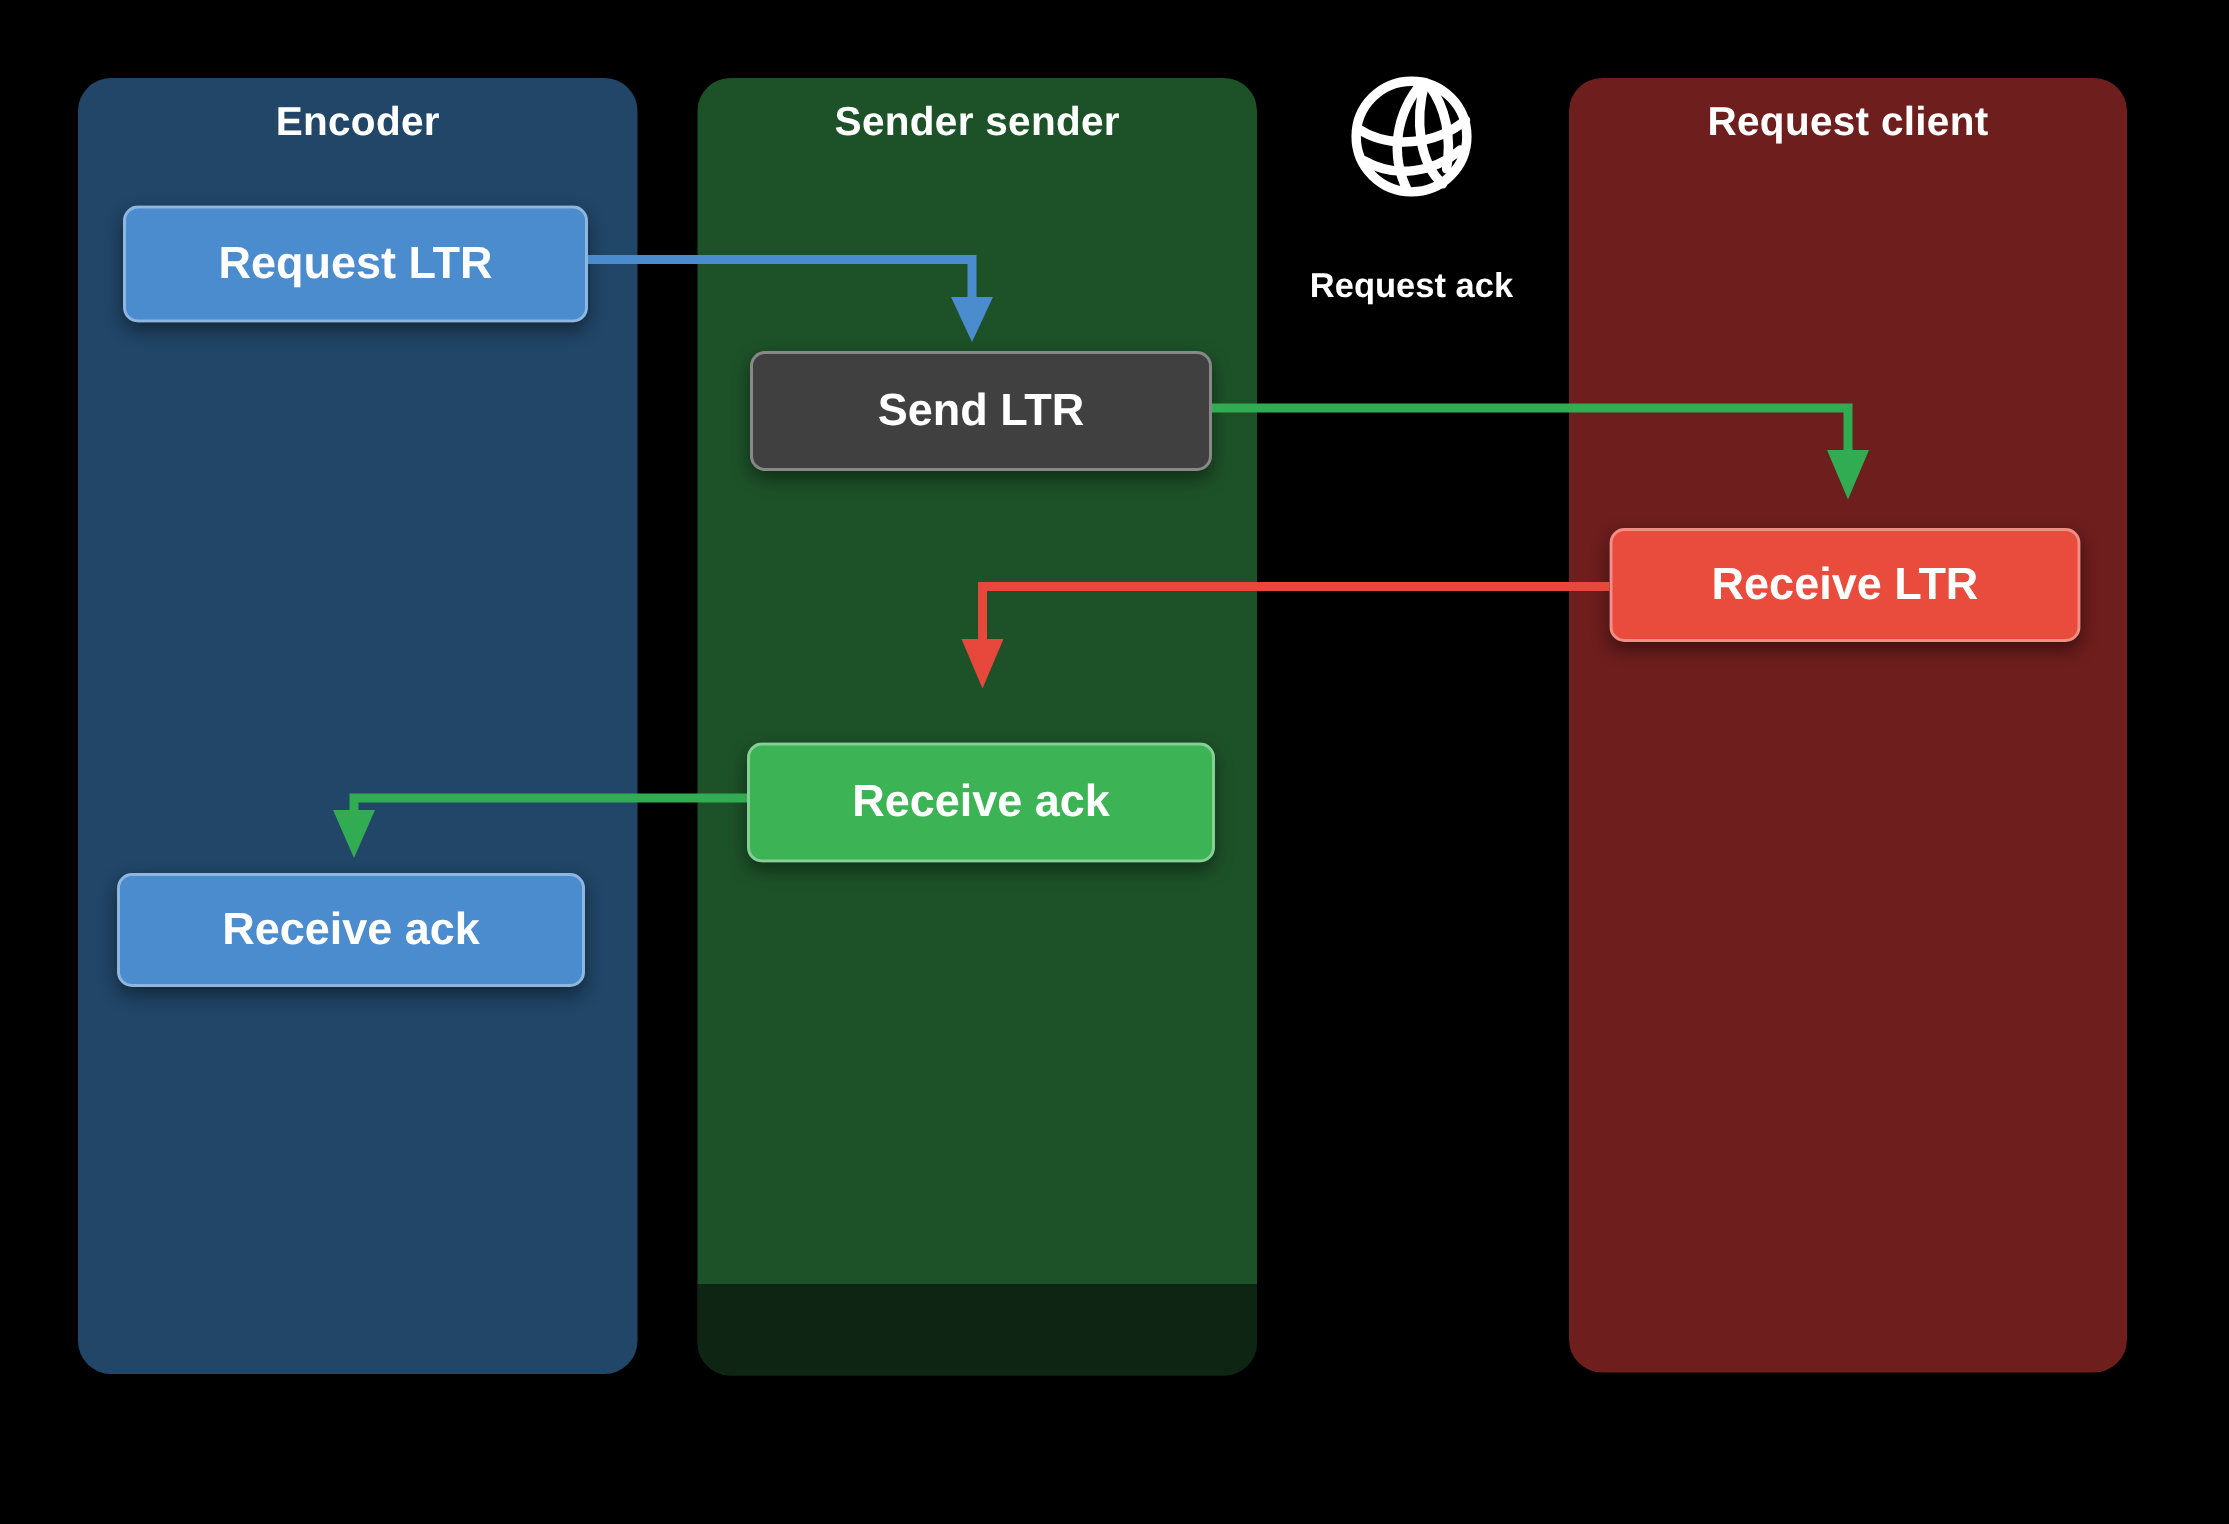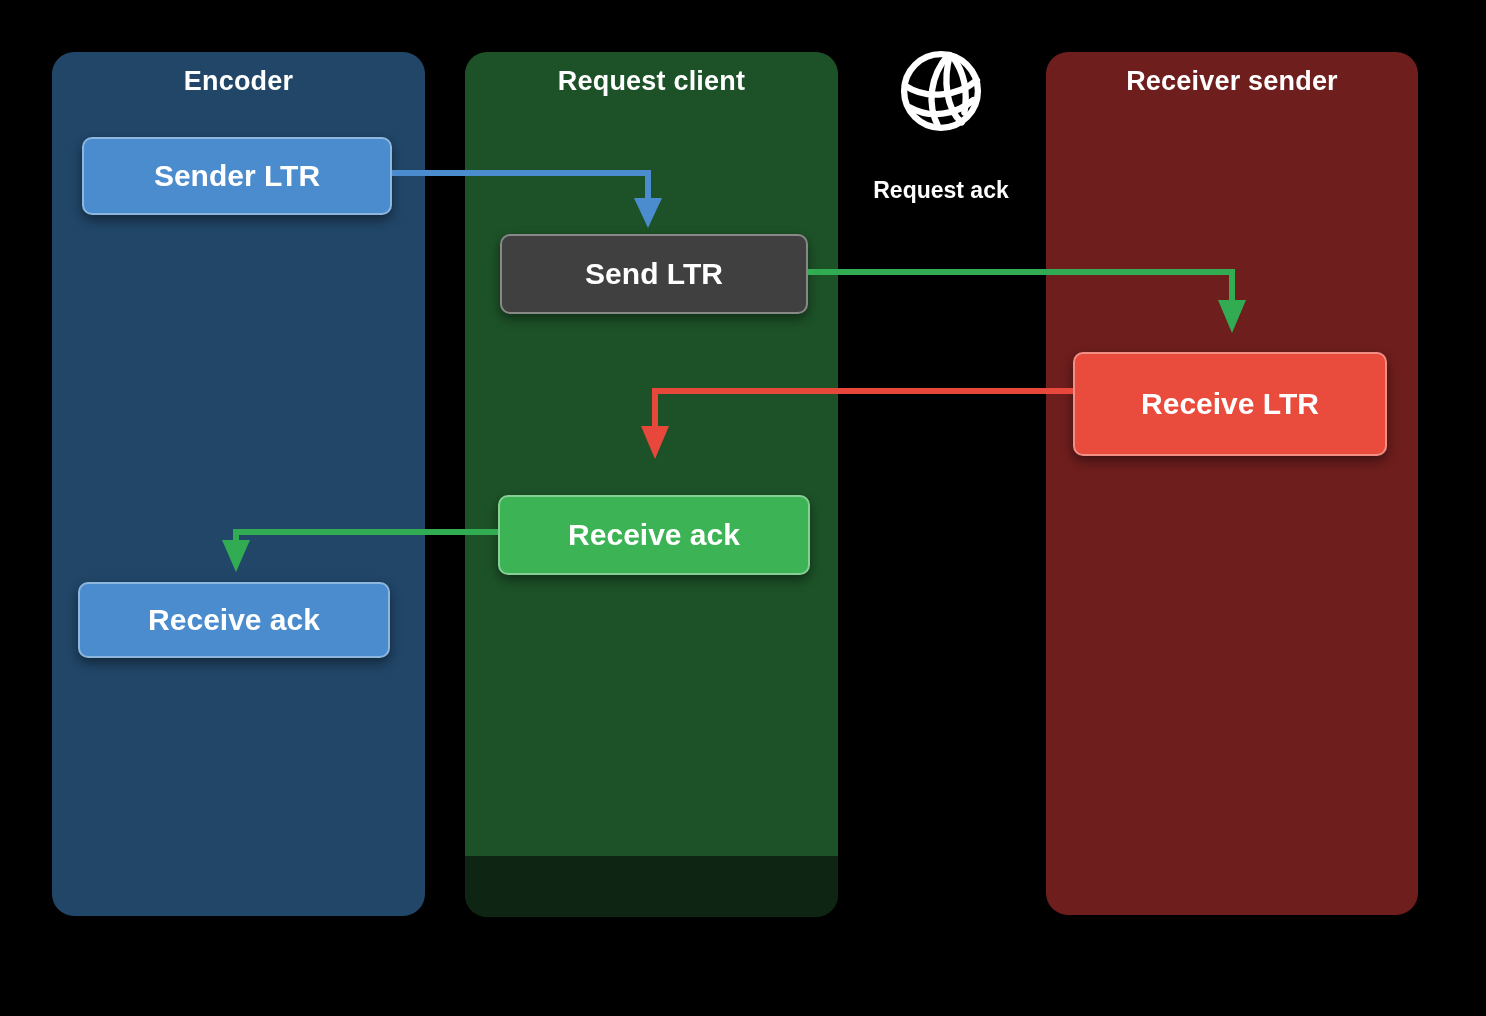--- a/index.html
+++ b/index.html
@@ -54,21 +54,21 @@
     font-size: 30px;
     font-weight: 700;
     color: #fff;
     border: 2px solid rgba(255, 255, 255, 0.38);
     border-radius: 10px;
     box-shadow: 0 5px 12px rgba(0, 0, 0, 0.45);
     box-sizing: border-box;
   }
   .node-decide-ltr          { left: 82px;   top: 137px; width: 310px; height: 78px; }
   .node-send-ltr            { left: 500px;  top: 234px; width: 308px; height: 80px; }
-  .node-receive-ltr         { left: 1073px; top: 352px; width: 314px; height: 104px; }
+  .node-receive-ltr         { left: 1073px; top: 352px; width: 314px; height: 76px; }
   .node-receive-ack-sender  { left: 498px;  top: 495px; width: 312px; height: 80px; }
   .node-receive-ack-encoder { left: 78px;   top: 582px; width: 312px; height: 76px; }
   
   .globe {
     position: absolute;
     left: 896px;
     top: 46px;
     width: 90px;
     height: 90px;
   }
@@ -107,42 +107,42 @@
 </head>
 <body>
 
 <div class="slide">
 
   <div class="lane lane-encoder" style="background: rgb(33, 70, 104);">
     <div class="lane-title">Encoder</div>
   </div>
 
   <div class="lane lane-sender" style="background: rgb(29, 82, 40);">
-    <div class="lane-title">Request client</div>
+    <div class="lane-title">Sender sender</div>
     <div class="caption-backdrop"></div>
   </div>
 
   <div class="lane lane-receiver" style="background: rgb(110, 30, 29);">
-    <div class="lane-title">Receiver sender</div>
+    <div class="lane-title">Request client</div>
   </div>
 
   <svg class="globe" viewBox="0 0 100 100">
     <g fill="none" stroke-width="7" stroke-linecap="round" stroke="#ffffff">
       <circle cx="50" cy="50" r="41"></circle>
       <path d="M58 10 C 38 33, 34 64, 47 90"></path>
       <path d="M60 10 C 52 38, 56 70, 73 85"></path>
       <path d="M63 12 C 75 28, 80 50, 76 74"></path>
       <path d="M10 44 C 34 60, 68 56, 90 38"></path>
       <path d="M15 68 C 38 81, 66 77, 86 60"></path>
     </g>
   </svg>
 
   <div class="net-label net-label-request">Request ack</div>
 
-  <div class="node node-decide-ltr" style="background: rgb(74, 140, 205);">Sender LTR</div>
+  <div class="node node-decide-ltr" style="background: rgb(74, 140, 205);">Request LTR</div>
   <div class="node node-send-ltr" style="background: #404040;">Send LTR</div>
   <div class="node node-receive-ltr" style="background: rgb(233, 75, 61);">Receive LTR</div>
   <div class="node node-receive-ack-sender" style="background: rgb(60, 180, 86);">Receive ack</div>
   <div class="node node-receive-ack-encoder" style="background: rgb(74, 140, 205);">Receive ack</div>
 
   <svg class="arrows-svg" width="1486" height="1016" viewBox="0 0 1486 1016">
 
     <g>
       <path d="M392 173 H648 V200" fill="none" stroke-width="6" stroke="#4a8ccd"></path>
       <polygon points="634,198 662,198 648,228" fill="#4a8ccd"></polygon>

